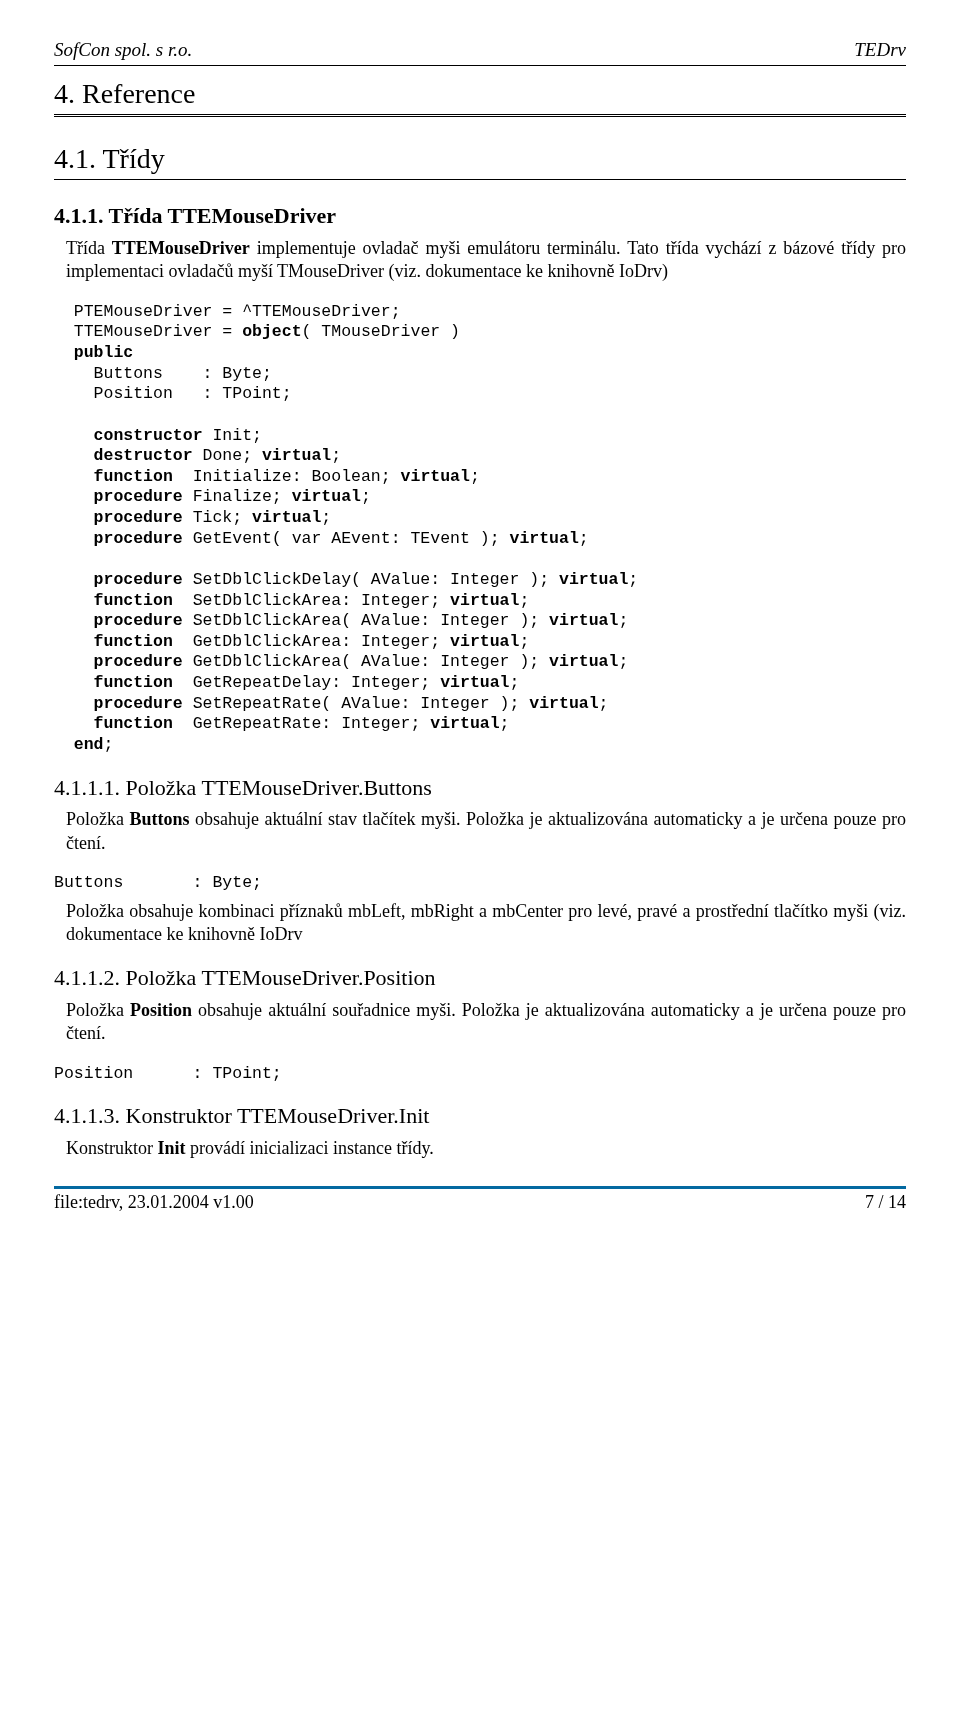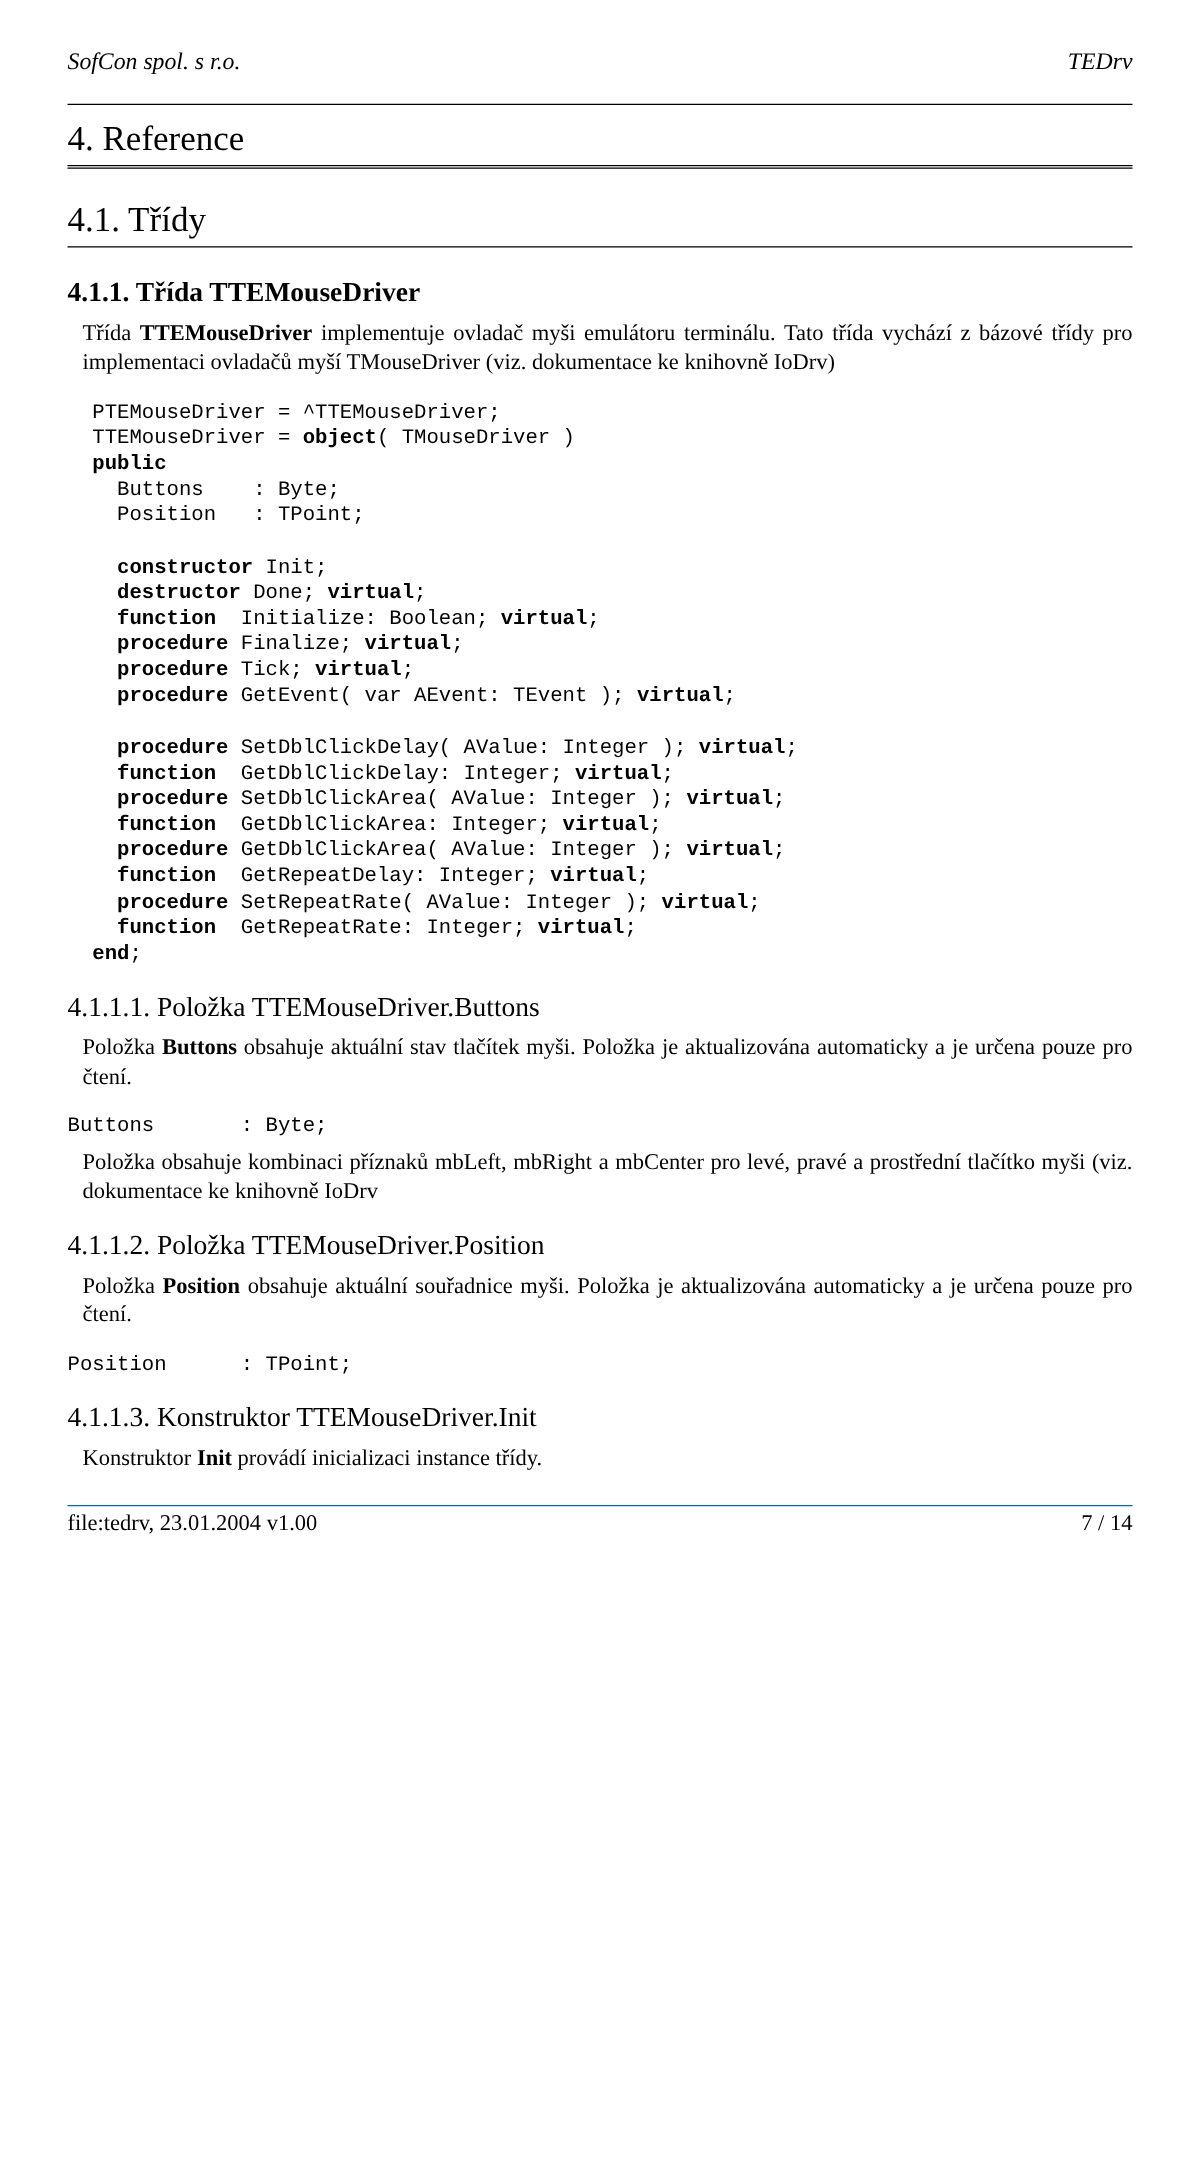--- a/index.html
+++ b/index.html
@@ -13,21 +13,21 @@
     width: 960px;
     box-sizing: border-box;
     background: #fff;
   }
   .header-row {
     display: flex;
     justify-content: space-between;
     font-style: italic;
     font-size: 19px;
     border-bottom: 1px solid #000;
-    padding-bottom: 20px;
+    padding-bottom: 2px;
     margin-bottom: 2px;
   }
   h1.sec {
     font-size: 28px;
     font-weight: normal;
     margin: 10px 0 2px 0;
   }
   .dbl-rule {
     border-top: 3px double #000;
     height: 0;
@@ -65,21 +65,21 @@
     line-height: 1.25;
     white-space: pre;
     margin: 18px 0 6px 0;
   }
   pre.code .kw { font-weight: bold; }
   .footer-row {
     display: flex;
     justify-content: space-between;
     font-size: 18px;
     margin-top: 26px;
-    border-top: 1px solid #0369a1;
+    border-top: 3px solid #0369a1;
     padding-top: 2px;
   }
 </style>
 </head>
 <body>
 
 <div class="header-row">
   <span>SofCon spol. s r.o.</span>
   <span>TEDrv</span>
 </div>
@@ -102,21 +102,21 @@
 <span>    Position   : TPoint;</span>
 
 <span>    </span><span class="kw">constructor</span><span> Init;</span>
 <span>    </span><span class="kw">destructor</span><span> Done; </span><span class="kw">virtual</span><span>;</span>
 <span>    </span><span class="kw">function</span><span>  Initialize: Boolean; </span><span class="kw">virtual</span><span>;</span>
 <span>    </span><span class="kw">procedure</span><span> Finalize; </span><span class="kw">virtual</span><span>;</span>
 <span>    </span><span class="kw">procedure</span><span> Tick; </span><span class="kw">virtual</span><span>;</span>
 <span>    </span><span class="kw">procedure</span><span> GetEvent( var AEvent: TEvent ); </span><span class="kw">virtual</span><span>;</span>
 
 <span>    </span><span class="kw">procedure</span><span> SetDblClickDelay( AValue: Integer ); </span><span class="kw">virtual</span><span>;</span>
-<span>    </span><span class="kw">function</span><span>  GetDblClickDelay: Integer; </span><span class="kw">virtual</span><span>;</span>
+<span>    </span><span class="kw">function</span><span>  SetDblClickArea: Integer; </span><span class="kw">virtual</span><span>;</span>
 <span>    </span><span class="kw">procedure</span><span> SetDblClickArea( AValue: Integer ); </span><span class="kw">virtual</span><span>;</span>
 <span>    </span><span class="kw">function</span><span>  GetDblClickArea: Integer; </span><span class="kw">virtual</span><span>;</span>
 <span>    </span><span class="kw">procedure</span><span> GetDblClickArea( AValue: Integer ); </span><span class="kw">virtual</span><span>;</span>
 <span>    </span><span class="kw">function</span><span>  GetRepeatDelay: Integer; </span><span class="kw">virtual</span><span>;</span>
 <span>    </span><span class="kw">procedure</span><span> SetRepeatRate( AValue: Integer ); </span><span class="kw">virtual</span><span>;</span>
 <span>    </span><span class="kw">function</span><span>  GetRepeatRate: Integer; </span><span class="kw">virtual</span><span>;</span>
   <span class="kw">end</span><span>;</span>
 </pre>
 
 <h3 class="subsub2">4.1.1.1. Položka TTEMouseDriver.Buttons</h3>

